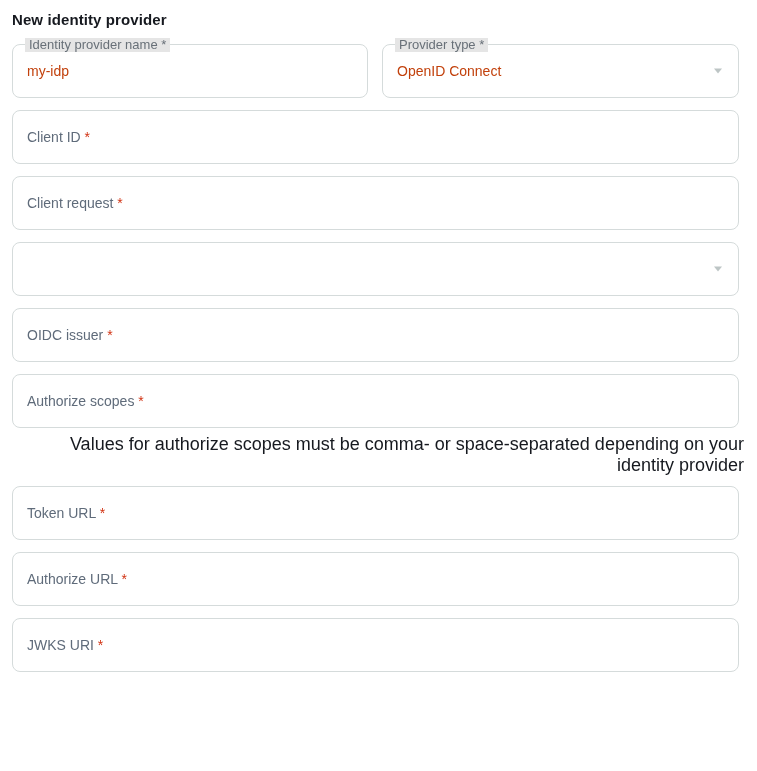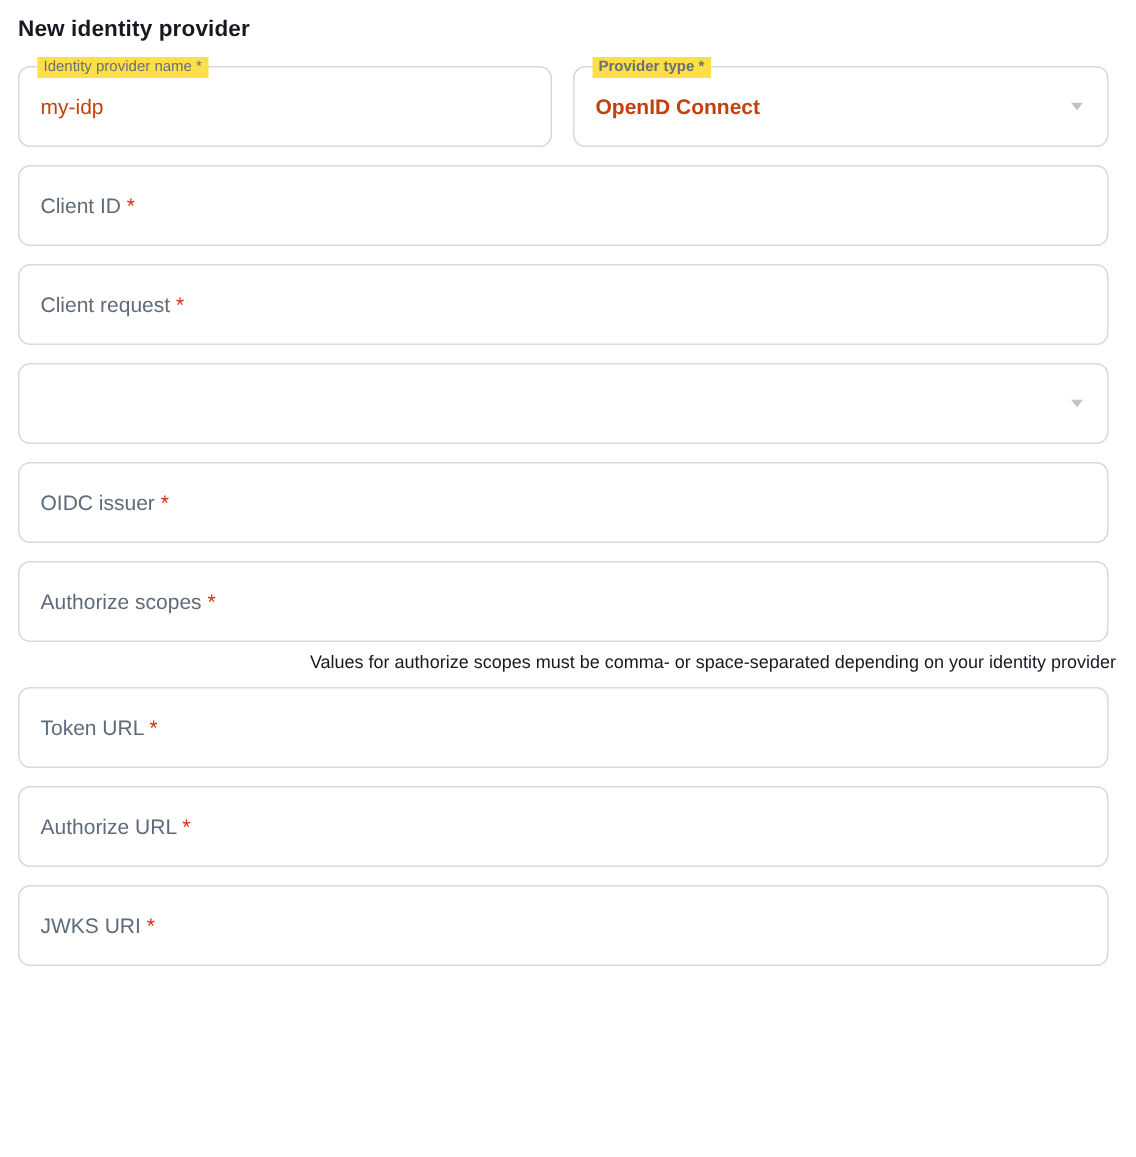--- a/index.html
+++ b/index.html
@@ -32,40 +32,40 @@
   .row {
     display: flex;
     gap: 14px;
   }
   .field {
     position: relative;
     margin-bottom: 12px;
   }
   .field.full { width: 727px; }
   .field.half { width: 356px; }
-  .field.half2 { width: 357px; font-weight: bold; }
+  .field.half2 { width: 357px; }
 
   
   .box {
     border: 1px solid #d5dbdb;
     border-radius: 8px;
     background: #ffffff;
     height: 54px;
     display: flex;
     align-items: center;
     padding: 0 14px;
     position: relative;
   }
   .legend {
     position: absolute;
     top: -7px;
     left: 12px;
-    background: #fde047;
+    background: #e5e5e5;
     padding: 0 4px;
-    font-size: 10px;
+    font-size: 13px;
     color: #687078;
     line-height: 14px;
     white-space: nowrap;
   }
   .legend .req { color: #687078; }
   .value {
     font-size: 14px;
     color: #c2410c;
     line-height: 18px;
   }
@@ -81,21 +81,21 @@
     top: 50%;
     transform: translateY(-50%);
     width: 0;
     height: 0;
     border-left: 4px solid transparent;
     border-right: 4px solid transparent;
     border-top: 5px solid #879596;
     opacity: 0.55;
   }
   .hint {
-    font-size: 12px;
+    font-size: 18px;
     color: #16191f;
     text-align: right;
     margin: -6px 0 10px 0;
     padding-right: 1px;
   }
 </style>
 </head>
 <body>
 
 <div class="page">

